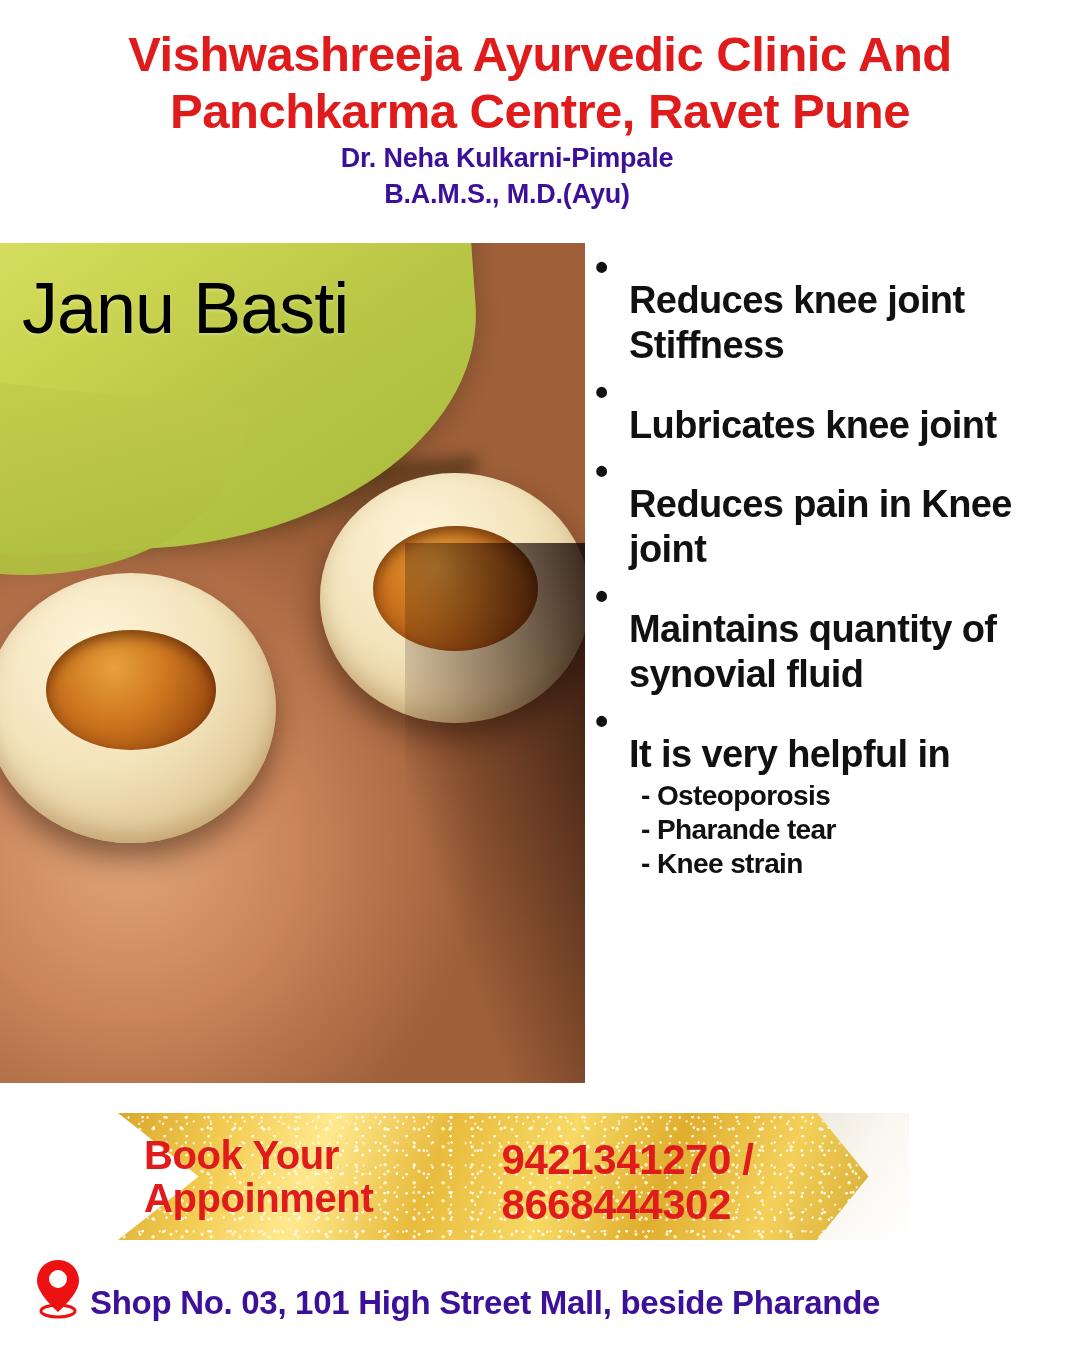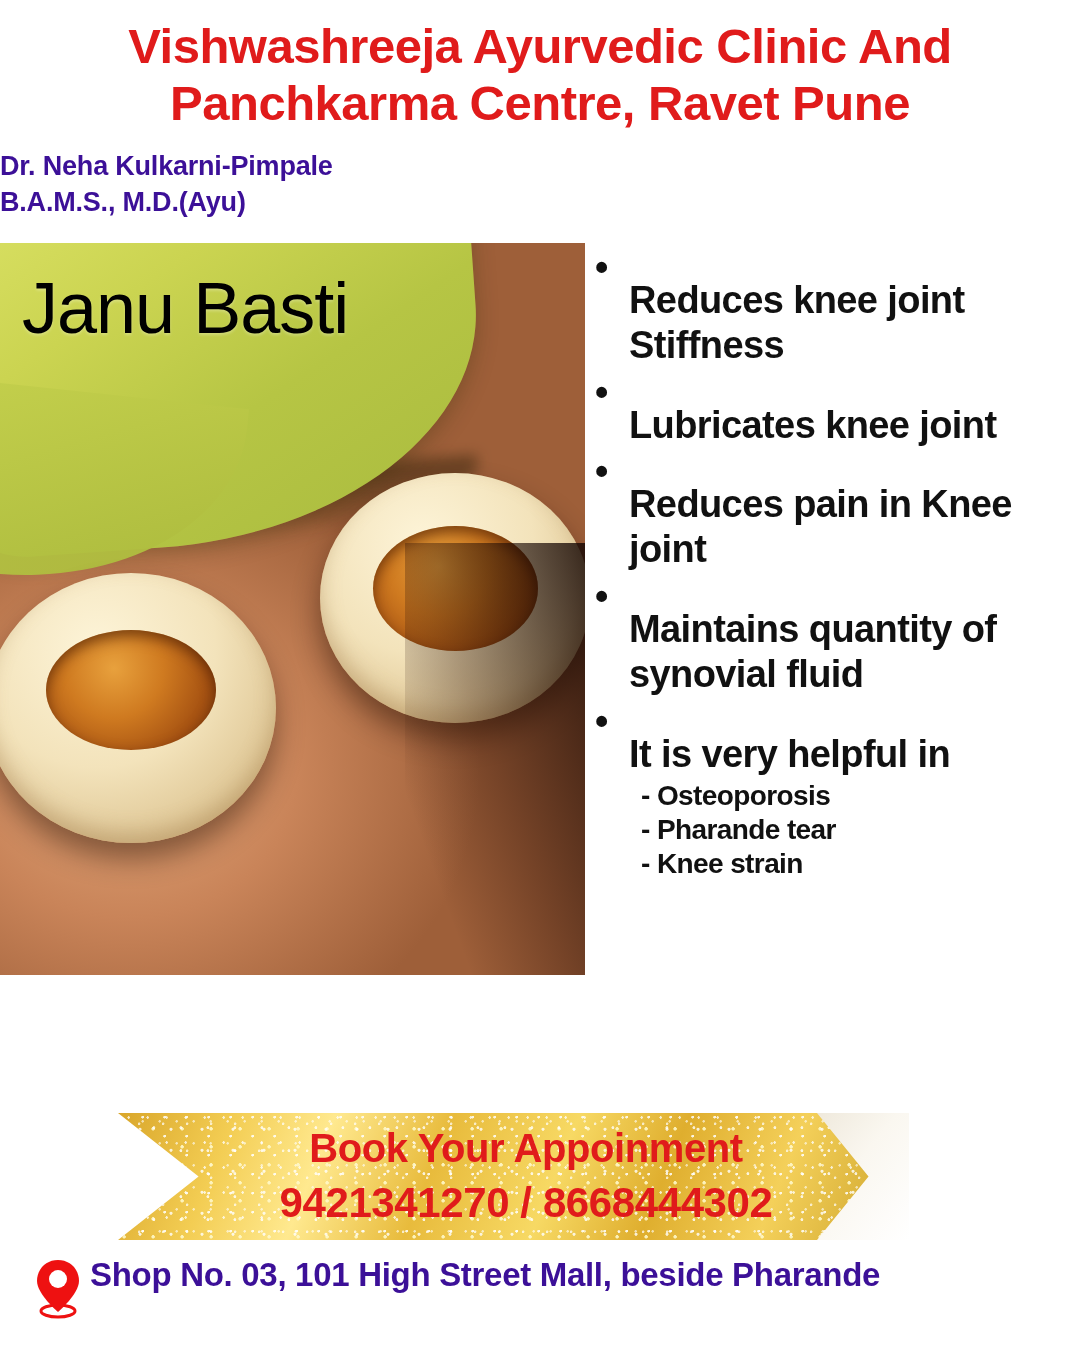--- a/index.html
+++ b/index.html
@@ -5,34 +5,34 @@
   * { margin:0; padding:0; box-sizing:border-box; }
   html, body { width:1080px; height:1350px; }
   body {
     background:#ffffff;
     font-family:"Liberation Sans", sans-serif;
     position:relative;
     overflow:hidden;
   }
 
   
-  #header { width:1080px; padding-top:18px; }
+  #header { width:1080px; padding-top:26px; }
   #clinic-title {
     color:#e01b1b;
     font-size:49px;
     font-weight:bold;
     line-height:1.16;
     text-align:center;
     letter-spacing:-0.5px;
     padding:0 40px;
   }
   #doctor-block {
-    text-align:left;
+    text-align:center;
     padding-right:66px;
-    margin-top:16px;
+    margin-top:0;
   }
   .doc-line {
     color:#3c1098;
     font-size:27px;
     font-weight:bold;
     line-height:1.35;
     letter-spacing:-0.2px;
   }
 
   
@@ -41,21 +41,21 @@
     top:243px;
     left:0;
     width:1080px;
     height:842px;
   }
 
   
   #photo-card {
     position:absolute;
     left:0; top:0;
-    width:585px; height:732px;
+    width:585px; height:840px;
     overflow:hidden;
     background:#a21caf;
   }
   .ph-skin {
     position:absolute; left:0; top:0; width:100%; height:100%;
     background:
       radial-gradient(ellipse 60% 42% at 22% 72%, #e0a578 0%, #c98459 48%, #9e5f39 100%),
       linear-gradient(170deg, #d49a6d 0%, #c2814f 30%, #9d5b33 58%, #50240f 80%, #120603 100%);
   }
   .ph-dark-bottom {
@@ -180,21 +180,21 @@
   }
   #ribbon-notch-right {
     position:absolute;
     right:-1px; top:0;
     width:92px; height:127px;
     background:linear-gradient(128deg, #efe9dc 0%, #faf7f0 42%, #ffffff 100%);
     clip-path:polygon(100% 0%, 100% 100%, 0% 100%, 56% 50%, 0% 0%);
   }
   #ribbon-text {
     position:absolute; inset:0;
-    display:flex; flex-direction:column;
+    display:flex; flex-direction:row;
     align-items:center; justify-content:center;
     padding-left:26px;
   }
   .ribbon-line {
     color:#e01b1b;
     font-weight:bold;
     letter-spacing:-0.4px;
     line-height:1.06;
   }
   #ribbon-line1 { font-size:40px; }
@@ -202,21 +202,21 @@
 
   
   #address-row {
     position:absolute;
     left:0; top:1254px;
     width:1080px;
     padding:0 30px 0 34px;
   }
   #address-inner {
     display:flex;
-    align-items:flex-start;
+    align-items:flex-end;
   }
   #pin-icon { flex:0 0 auto; width:56px; padding-top:4px; }
   #address-text {
     flex:1 1 auto;
     color:#3c1098;
     font-size:33px;
     font-weight:bold;
     line-height:1.28;
     letter-spacing:-0.3px;
   }

